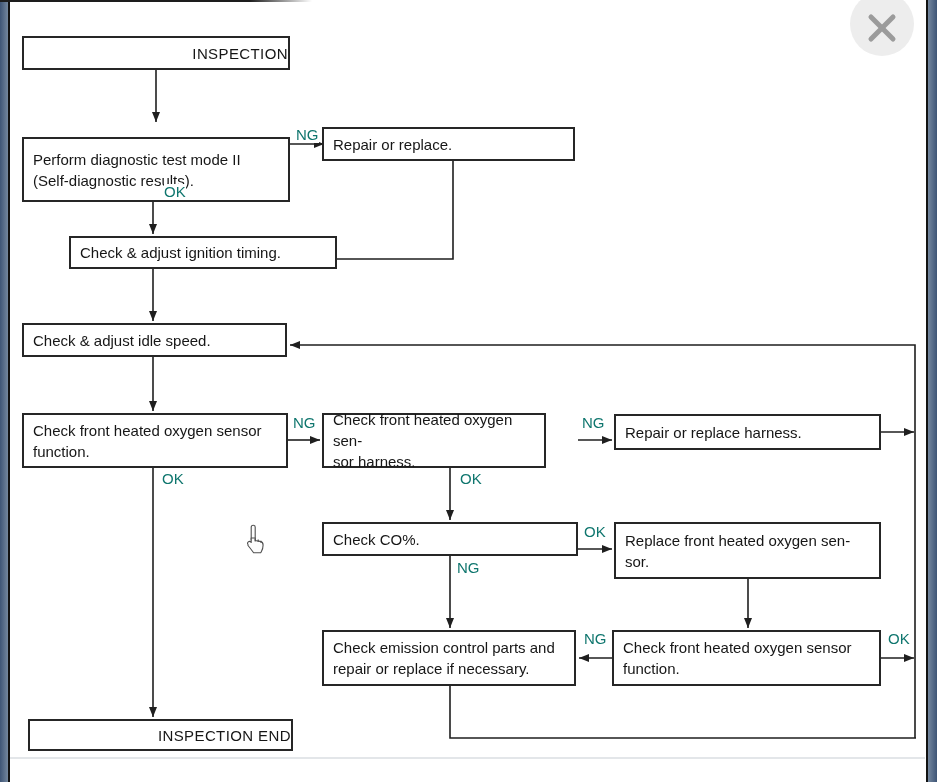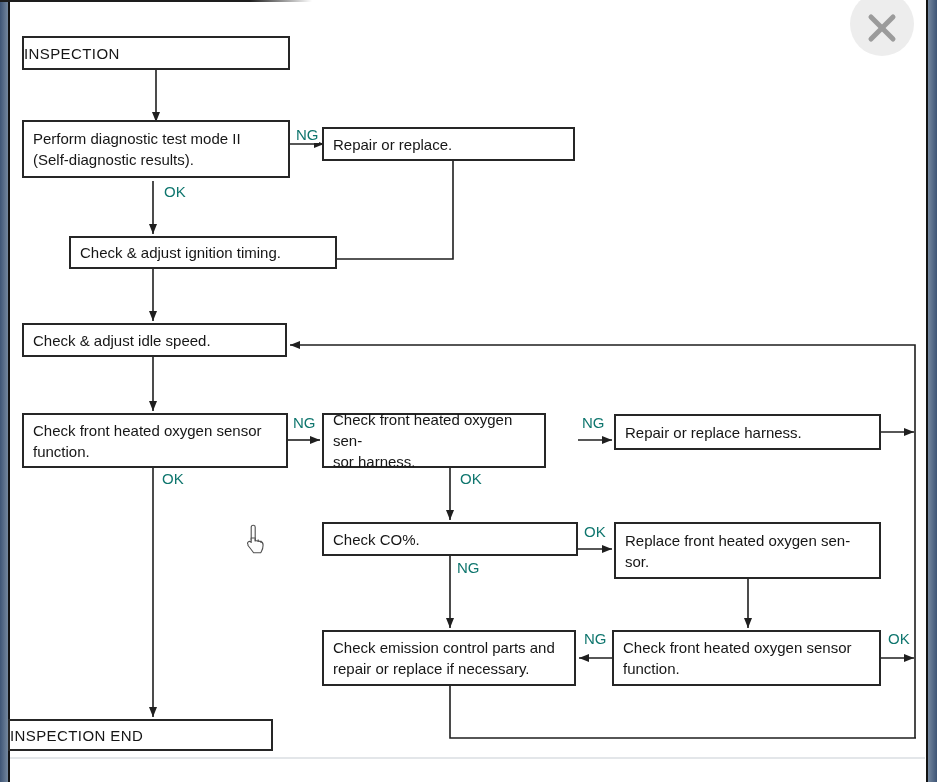--- a/index.html
+++ b/index.html
@@ -13,21 +13,21 @@
   .top-smudge{position:absolute;left:0;top:0;width:312px;height:2px;
               background:linear-gradient(90deg,#1d1d1d 80%,rgba(29,29,29,0));}
   .page-bottom-line{position:absolute;left:10px;top:757px;width:915px;height:2px;background:#e3e6e9;}
   
   #fc-svg{position:absolute;left:0;top:0;pointer-events:none;}
   #fc-svg polyline{stroke:#1f1f1f;stroke-width:1.6;fill:none;}
   #fc-svg .fc-arrowhead{fill:#1f1f1f;stroke:none;}
   .fc-box{position:absolute;background:#fff;border:2px solid #262626;box-sizing:border-box;
           display:flex;align-items:center;padding:0 9px;font-size:15px;line-height:21px;
           color:#161616;white-space:pre-line;}
-  .fc-box.center{justify-content:flex-start;letter-spacing:.4px;padding:0;}
+  .fc-box.center{justify-content:flex-end;letter-spacing:.4px;padding:0;}
   .fc-label{position:absolute;font-size:15px;line-height:16px;color:#0f766e;background:#fff;}
   
   .close-btn{position:absolute;left:850px;top:-8px;width:64px;height:64px;border:none;padding:0;
              border-radius:50%;background:#ededed;display:flex;align-items:center;justify-content:center;
              cursor:pointer;}
   .close-btn svg{display:block;margin-top:8px;}
   
   .cursor{position:absolute;left:242px;top:523px;pointer-events:none;}
 </style>
 </head>
@@ -72,38 +72,38 @@
         <polyline points="748,579 748,628"></polyline>
         <polygon class="fc-arrowhead" points="748,628 744,618 752,618"></polygon>
         <polyline points="612,658 579,658"></polyline>
         <polygon class="fc-arrowhead" points="579,658 589,654 589,662"></polygon>
         <polyline points="881,658 914,658"></polyline>
         <polygon class="fc-arrowhead" points="914,658 904,662 904,654"></polygon>
         <polyline points="450,686 450,738 916,738"></polyline>
       </svg>
     <div id="flow-nodes">
         <div class="fc-box center" style="left: 22px; top: 36px; width: 268px; height: 34px;"><span>INSPECTION</span></div>
-        <div class="fc-box" style="left: 22px; top: 120px; width: 268px; height: 58px;"><span>Perform diagnostic test mode II
+        <div class="fc-box" style="left: 22px; top: 137px; width: 268px; height: 65px;"><span>Perform diagnostic test mode II
 (Self-diagnostic results).</span></div>
         <div class="fc-box" style="left: 322px; top: 127px; width: 253px; height: 34px;"><span>Repair or replace.</span></div>
         <div class="fc-box" style="left: 22px; top: 236px; width: 268px; height: 33px; margin-left: 47px;"><span>Check &amp; adjust ignition timing.</span></div>
         <div class="fc-box" style="left: 22px; top: 323px; width: 265px; height: 34px;"><span>Check &amp; adjust idle speed.</span></div>
         <div class="fc-box" style="left: 22px; top: 413px; width: 266px; height: 55px;"><span>Check front heated oxygen sensor
 function.</span></div>
         <div class="fc-box" style="left: 322px; top: 413px; width: 224px; height: 55px;"><span>Check front heated oxygen sen-
 sor harness.</span></div>
         <div class="fc-box" style="left: 614px; top: 414px; width: 267px; height: 36px; text-align: right;"><span>Repair or replace harness.</span></div>
         <div class="fc-box" style="left: 322px; top: 522px; width: 256px; height: 34px;"><span>Check CO%.</span></div>
         <div class="fc-box" style="left: 614px; top: 522px; width: 267px; height: 57px;"><span>Replace front heated oxygen sen-
 sor.</span></div>
         <div class="fc-box" style="left: 322px; top: 630px; width: 254px; height: 56px;"><span>Check emission control parts and
 repair or replace if necessary.</span></div>
         <div class="fc-box" style="left: 612px; top: 630px; width: 269px; height: 56px;"><span>Check front heated oxygen sensor
 function.</span></div>
-        <div class="fc-box center" style="left: 8px; top: 719px; width: 265px; height: 32px;"><span>INSPECTION END</span></div>
+        <div class="fc-box center" style="left: 28px; top: 719px; width: 265px; height: 32px;"><span>INSPECTION END</span></div>
         <div class="fc-label" style="left: 296px; top: 127px;">NG</div>
         <div class="fc-label" style="left: 164px; top: 184px;">OK</div>
         <div class="fc-label" style="left: 293px; top: 415px;">NG</div>
         <div class="fc-label" style="left: 162px; top: 471px;">OK</div>
         <div class="fc-label" style="left: 582px; top: 415px;">NG</div>
         <div class="fc-label" style="left: 460px; top: 471px;">OK</div>
         <div class="fc-label" style="left: 584px; top: 524px;">OK</div>
         <div class="fc-label" style="left: 457px; top: 560px;">NG</div>
         <div class="fc-label" style="left: 584px; top: 631px;">NG</div>
         <div class="fc-label" style="left: 888px; top: 631px;">OK</div>

